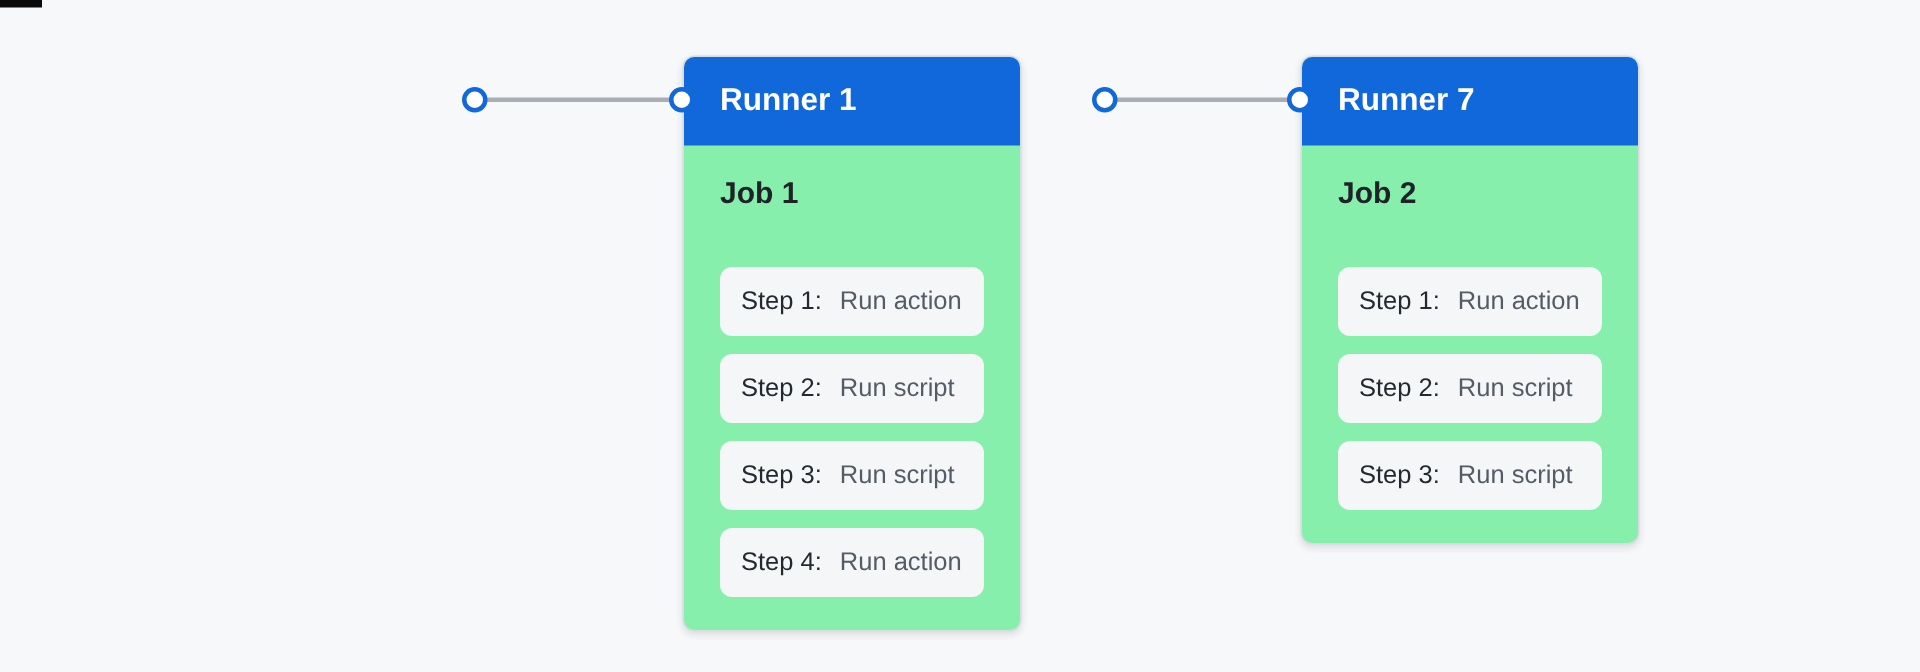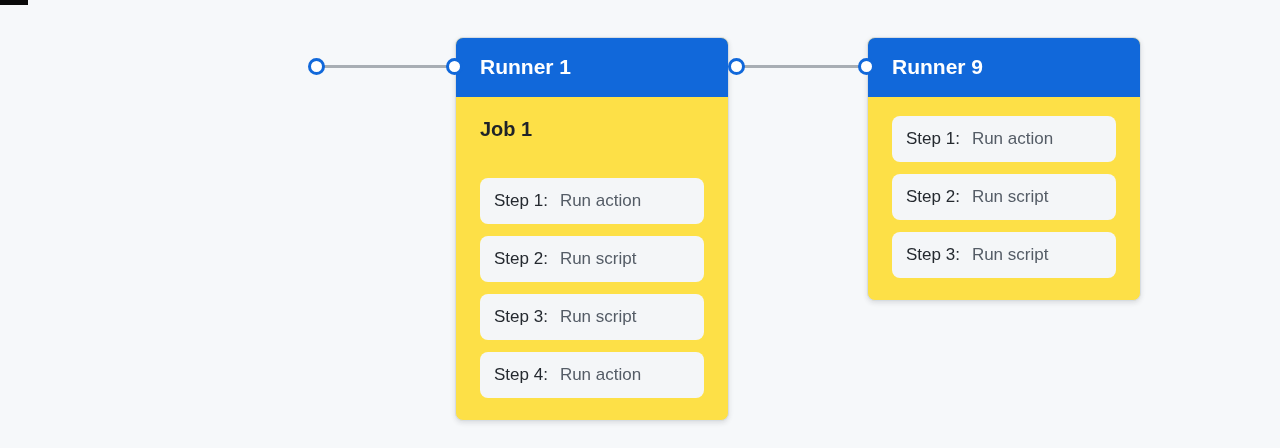--- a/index.html
+++ b/index.html
@@ -56,22 +56,22 @@
     padding-left: 22px;
     box-sizing: border-box;
     color: #ffffff;
     font-size: 21px;
     font-weight: bold;
   }
   
   .runner-card {
     position: absolute;
     top: 37px;
-    width: 274px;
-    background: #fde047;
+    width: 226px;
+    background: #86efac;
     border: 1px solid #d6dce2;
     border-radius: 8px;
     box-shadow: 0 2px 5px rgba(31,35,40,0.12);
     box-sizing: border-box;
     overflow: hidden;
   }
   .runner-1 { left: 455px; }
   .runner-2 { left: 867px; }
   .runner-header {
     height: 60px;
@@ -147,23 +147,24 @@
       </div>
       <div class="step">
         <span class="step-label">Step 4:</span>
         <span class="step-desc">Run action</span>
       </div>
     </div>
   </div>
 
   <div class="runner-card runner-2">
     <div class="runner-header">
-      <span>Runner 9</span>
+      <span>Runner 7</span>
     </div>
     <div class="runner-body">
+      <div class="job-title">Job 2</div>
       <div class="step">
         <span class="step-label">Step 1:</span>
         <span class="step-desc">Run action</span>
       </div>
       <div class="step">
         <span class="step-label">Step 2:</span>
         <span class="step-desc">Run script</span>
       </div>
       <div class="step">
         <span class="step-label">Step 3:</span>

